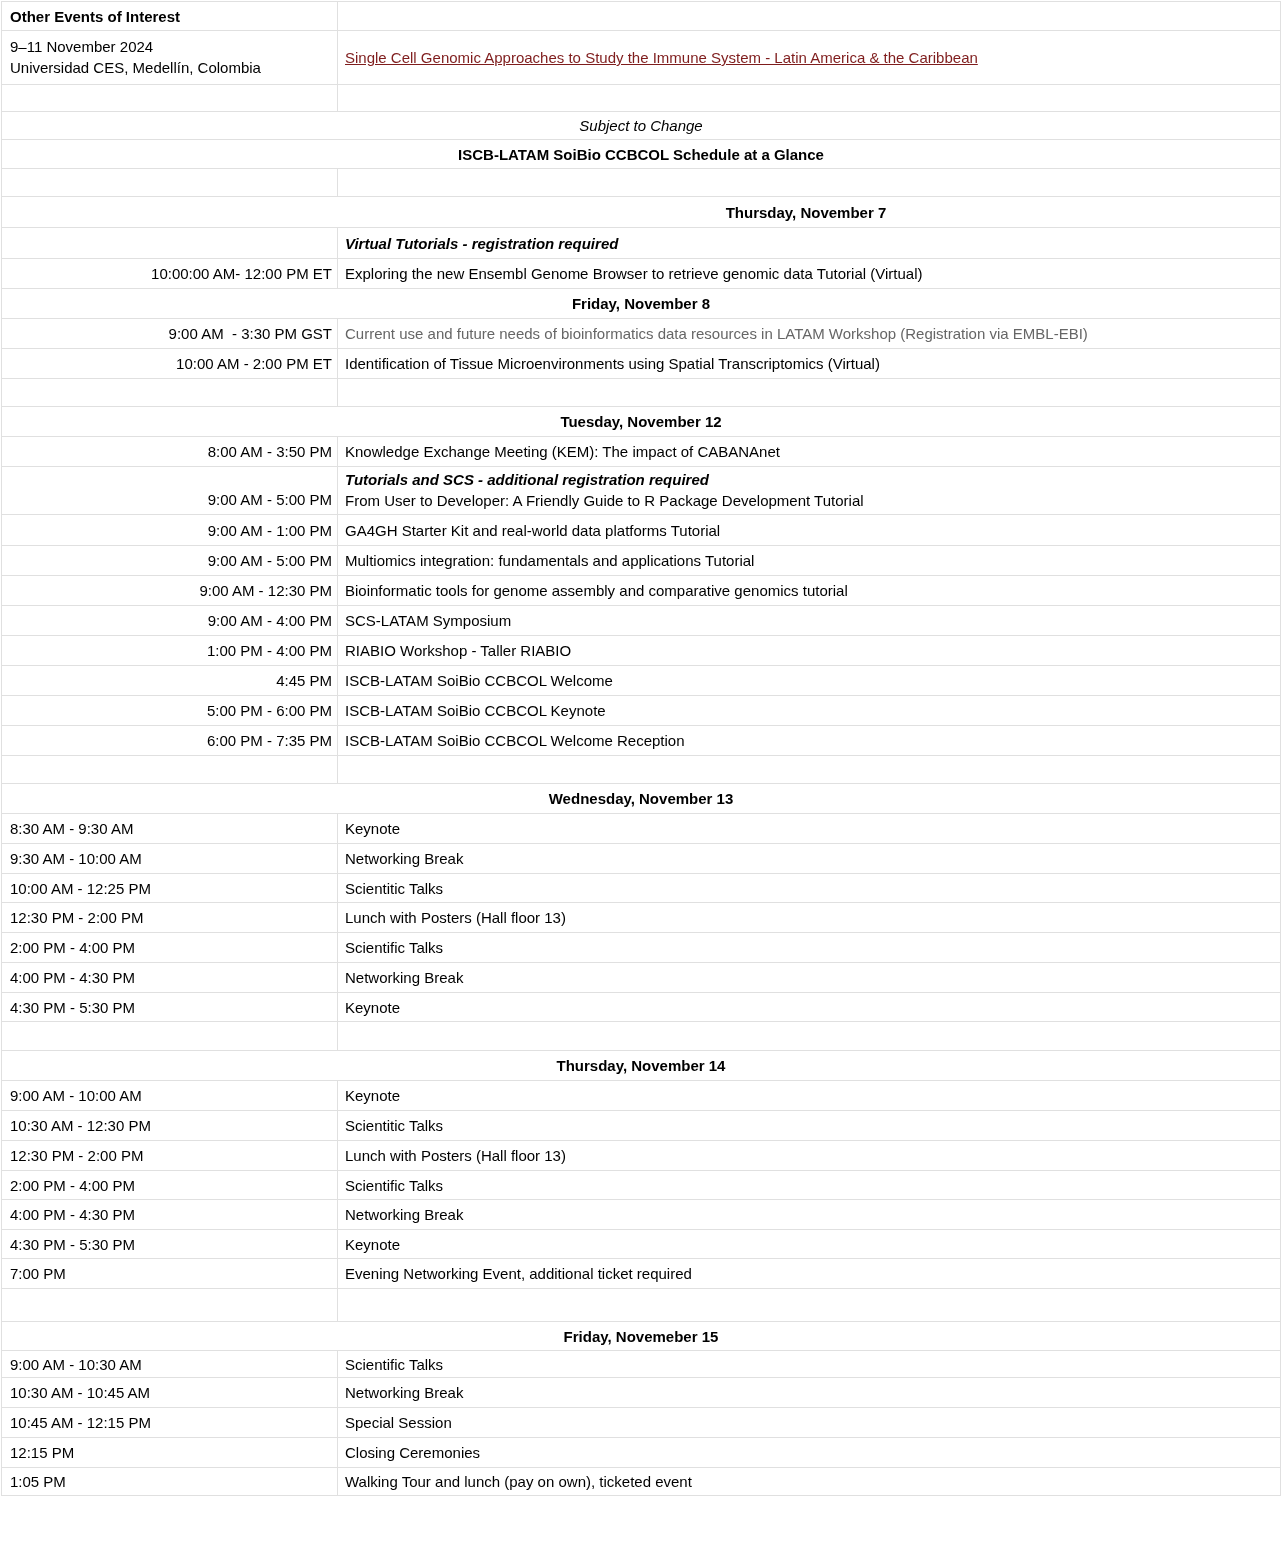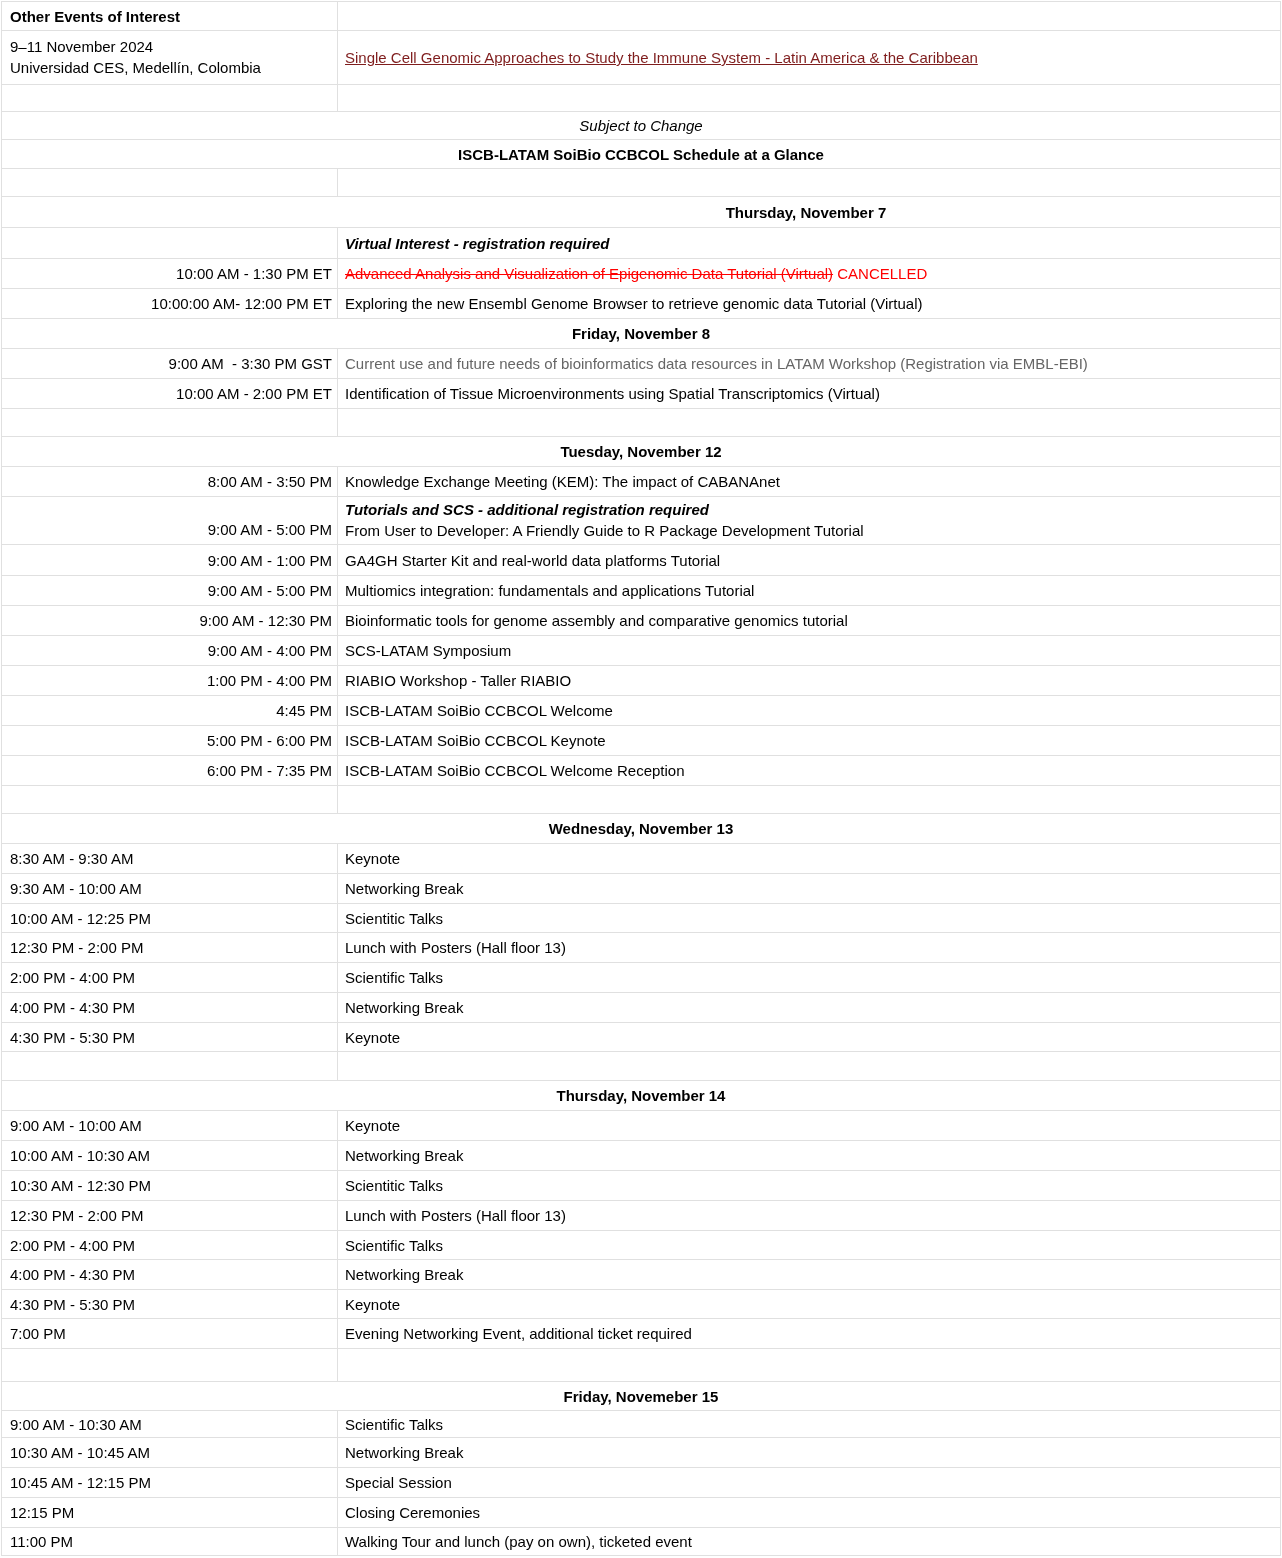--- a/index.html
+++ b/index.html
@@ -74,25 +74,21 @@
       </tr>
       <tr style="height: 28px;">
         <td class="c-time"></td>
         <td class="c-desc"></td>
       </tr>
       <tr style="height: 31px;">
         <td class="merged m-day offset" colspan="2"><span>Thursday, November 7</span></td>
       </tr>
       <tr style="height: 31px;">
         <td class="c-time"></td>
-        <td class="c-desc"><span class="note-text">Virtual Interest - registration required</span></td>
-      </tr>
-      <tr style="height: 30px;">
-        <td class="c-time t-right"><span class="time-text">10:00 AM - 1:30 PM ET</span></td>
-        <td class="c-desc"><span class="strike">Advanced Analysis and Visualization of Epigenomic Data Tutorial (Virtual)</span><span class="red"> CANCELLED</span></td>
+        <td class="c-desc"><span class="note-text">Virtual Tutorials - registration required</span></td>
       </tr>
       <tr style="height: 30px;">
         <td class="c-time t-right"><span class="time-text">10:00:00 AM- 12:00 PM ET</span></td>
         <td class="c-desc"><span>Exploring the new Ensembl Genome Browser to retrieve genomic data Tutorial (Virtual)</span></td>
       </tr>
       <tr style="height: 30px;">
         <td class="merged m-day" colspan="2"><span>Friday, November 8</span></td>
       </tr>
       <tr style="height: 30px;">
         <td class="c-time t-right"><span class="time-text">9:00 AM  - 3:30 PM GST</span></td>
@@ -192,24 +188,20 @@
         <td class="c-desc"></td>
       </tr>
       <tr style="height: 30px;">
         <td class="merged m-day" colspan="2"><span>Thursday, November 14</span></td>
       </tr>
       <tr style="height: 30px;">
         <td class="c-time t-left"><span class="time-text">9:00 AM - 10:00 AM</span></td>
         <td class="c-desc"><span>Keynote</span></td>
       </tr>
       <tr style="height: 30px;">
-        <td class="c-time t-left"><span class="time-text">10:00 AM - 10:30 AM</span></td>
-        <td class="c-desc"><span>Networking Break</span></td>
-      </tr>
-      <tr style="height: 30px;">
         <td class="c-time t-left"><span class="time-text">10:30 AM - 12:30 PM</span></td>
         <td class="c-desc"><span>Scientitic Talks</span></td>
       </tr>
       <tr style="height: 30px;">
         <td class="c-time t-left"><span class="time-text">12:30 PM - 2:00 PM</span></td>
         <td class="c-desc"><span>Lunch with Posters (Hall floor 13)</span></td>
       </tr>
       <tr style="height: 29px;">
         <td class="c-time t-left"><span class="time-text">2:00 PM - 4:00 PM</span></td>
         <td class="c-desc"><span>Scientific Talks</span></td>
@@ -243,17 +235,17 @@
       </tr>
       <tr style="height: 30px;">
         <td class="c-time t-left"><span class="time-text">10:45 AM - 12:15 PM</span></td>
         <td class="c-desc"><span>Special Session</span></td>
       </tr>
       <tr style="height: 30px;">
         <td class="c-time t-left"><span class="time-text">12:15 PM</span></td>
         <td class="c-desc"><span>Closing Ceremonies</span></td>
       </tr>
       <tr style="height: 28px;">
-        <td class="c-time t-left"><span class="time-text">11:00 PM</span></td>
+        <td class="c-time t-left"><span class="time-text">1:05 PM</span></td>
         <td class="c-desc"><span>Walking Tour and lunch (pay on own), ticketed event</span></td>
       </tr>
     </tbody>
 </table>
 
 </body></html>

